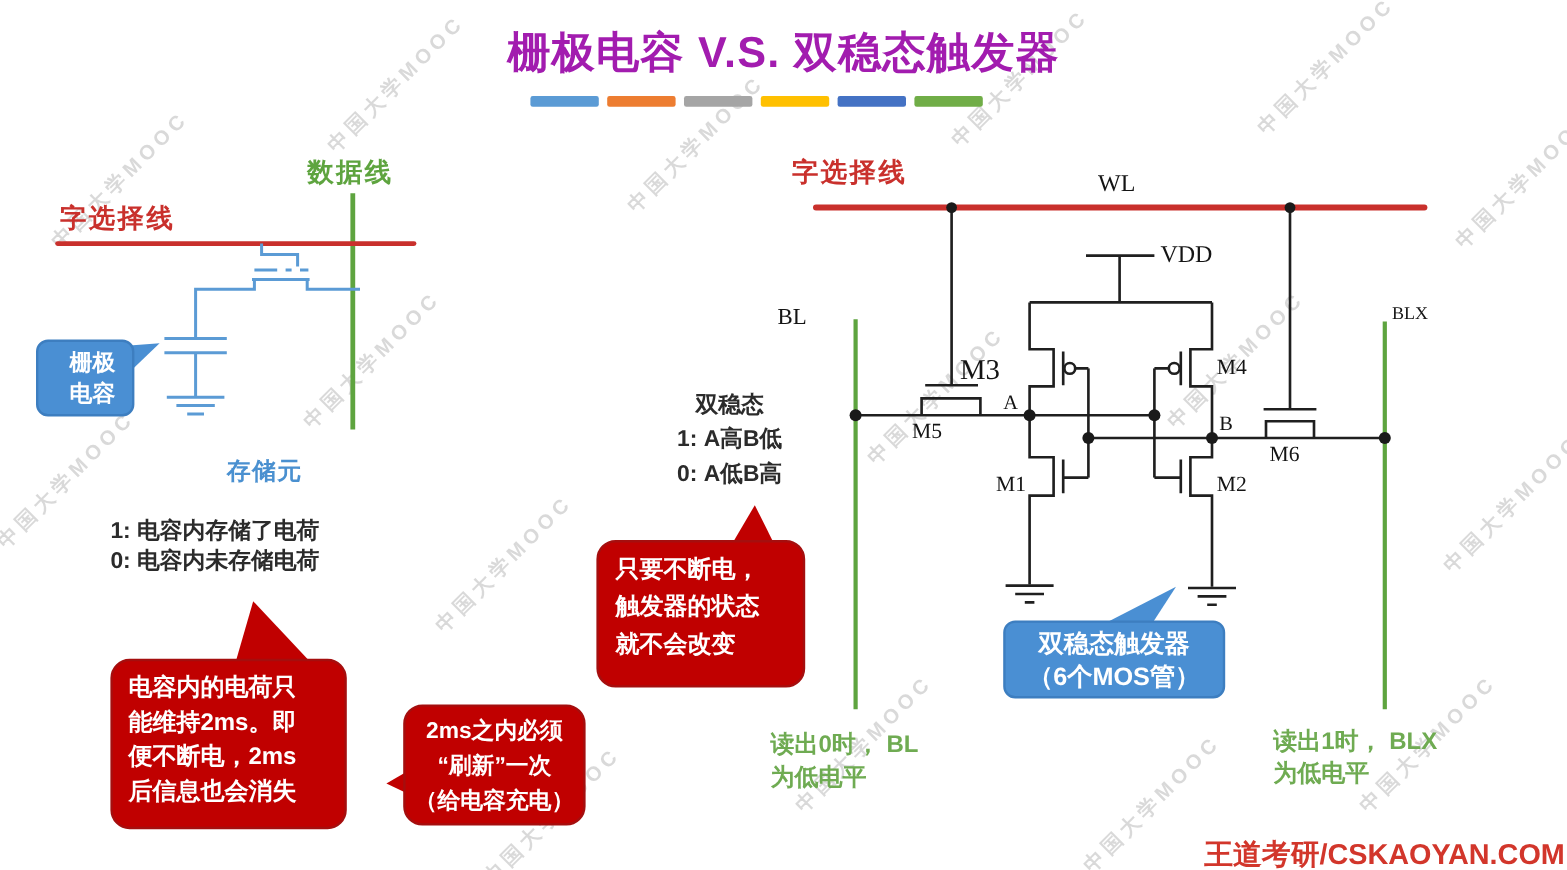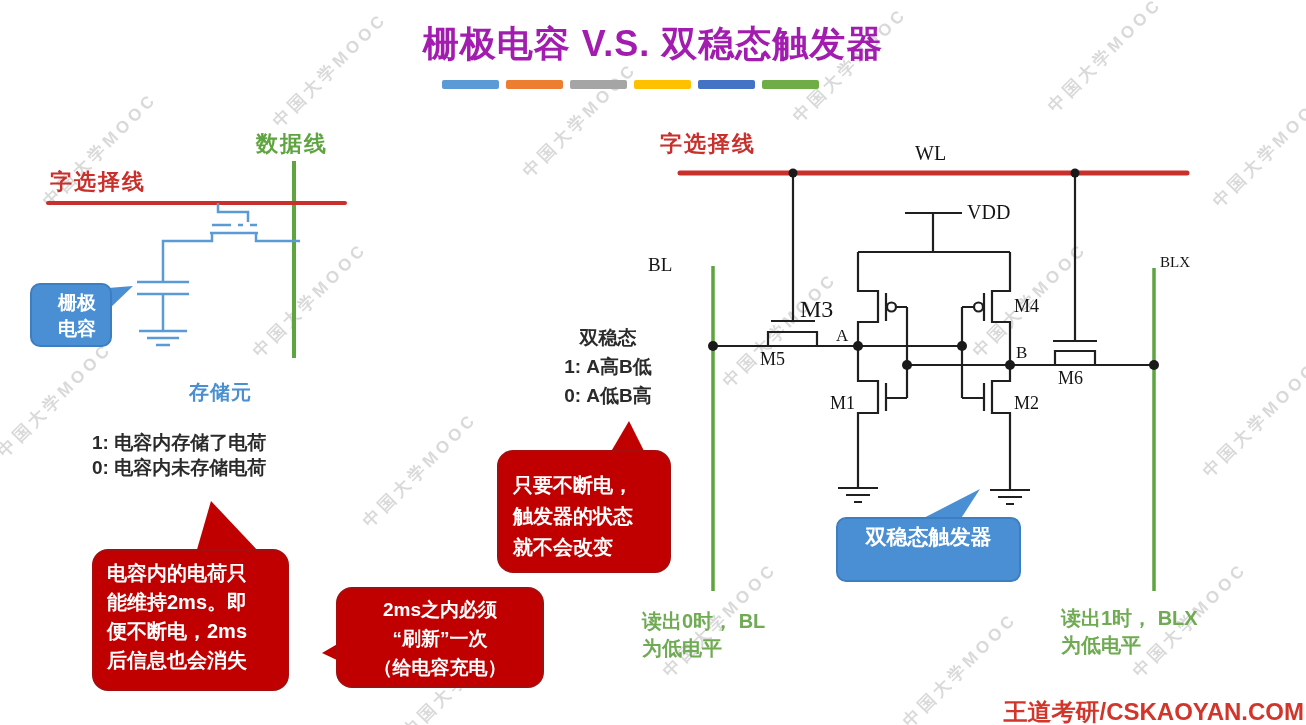--- a/index.html
+++ b/index.html
@@ -136,21 +136,21 @@
     <span class="co-line">0:&nbsp;电容内未存储电荷</span>
   </div>
 
   <div class="callout red-co" style="left:92px;top:549px;width:197px;height:142px;padding:8px 0 0 13px;font-size:20px;line-height:29px;">
     <span class="co-line">电容内的电荷只</span>
     <span class="co-line">能维持2ms。即</span>
     <span class="co-line">便不断电，2ms</span>
     <span class="co-line">后信息也会消失</span>
   </div>
 
-  <div class="callout red-co" style="left:336px;top:587px;width:208px;height:101px;padding:6px 0 0 0;font-size:19px;line-height:29px;text-align:center;">
+  <div class="callout red-co" style="left:336px;top:587px;width:152px;height:101px;padding:6px 0 0 0;font-size:19px;line-height:29px;text-align:center;">
     <span class="co-line">2ms之内必须</span>
     <span class="co-line">“刷新”一次</span>
     <span class="co-line">（给电容充电）</span>
   </div>
 
   <span class="t lbl red-lbl" style="left:660px;top:129px;">字选择线</span>
   <span class="t serif" style="left:915px;top:142px;font-size:20px;">WL</span>
   <span class="t serif" style="left:967px;top:201px;font-size:20px;">VDD</span>
   <span class="t serif" style="left:648px;top:254px;font-size:19px;">BL</span>
   <span class="t serif" style="left:1160px;top:254px;font-size:15px;">BLX</span>
@@ -162,28 +162,29 @@
   <span class="t serif" style="left:1058px;top:368px;font-size:18px;">M6</span>
   <span class="t serif" style="left:836px;top:326px;font-size:17px;">A</span>
   <span class="t serif" style="left:1016px;top:343px;font-size:17px;">B</span>
 
   <div class="t bistable" style="left:552px;top:323px;text-align:center;">
     <span class="co-line">双稳态</span>
     <span class="co-line">1:&nbsp;A高B低</span>
     <span class="co-line">0:&nbsp;A低B高</span>
   </div>
 
-  <div class="callout red-co" style="left:497px;top:450px;width:174px;height:123px;padding:18px 0 0 14px;font-size:20px;line-height:31px;">
+  <div class="callout red-co" style="left:497px;top:450px;width:174px;height:123px;padding:8px 0 0 14px;font-size:20px;line-height:31px;">
     <span class="co-line">只要不断电，</span>
     <span class="co-line">触发器的状态</span>
     <span class="co-line">就不会改变</span>
   </div>
 
   <div class="callout blue-co" style="left:836px;top:517px;width:185px;height:65px;padding:4px 0 0 0;font-size:21px;line-height:28px;text-align:center;">
     <span class="co-line">双稳态触发器</span>
+    <span class="co-line">（6个MOS管）</span>
   </div>
 
   <div class="t green-read" style="left:642px;top:608px;">
     <span class="co-line">读出0时，&nbsp;BL</span>
     <span class="co-line">为低电平</span>
   </div>
   <div class="t green-read" style="left:1061px;top:605px;">
     <span class="co-line">读出1时，&nbsp;BLX</span>
     <span class="co-line">为低电平</span>
   </div>

